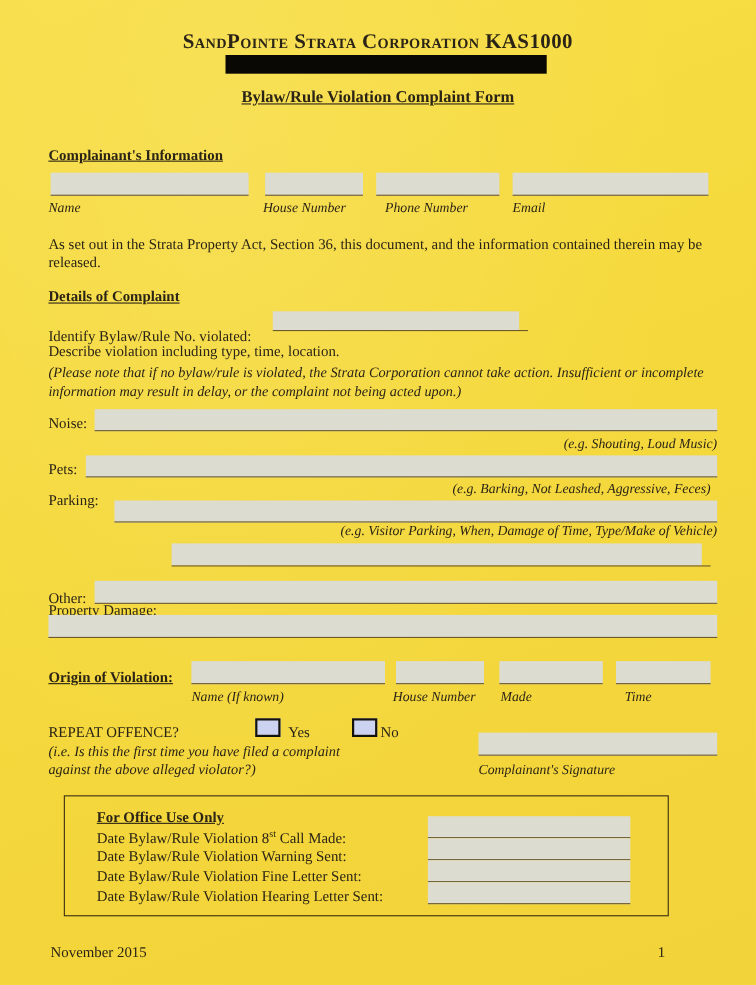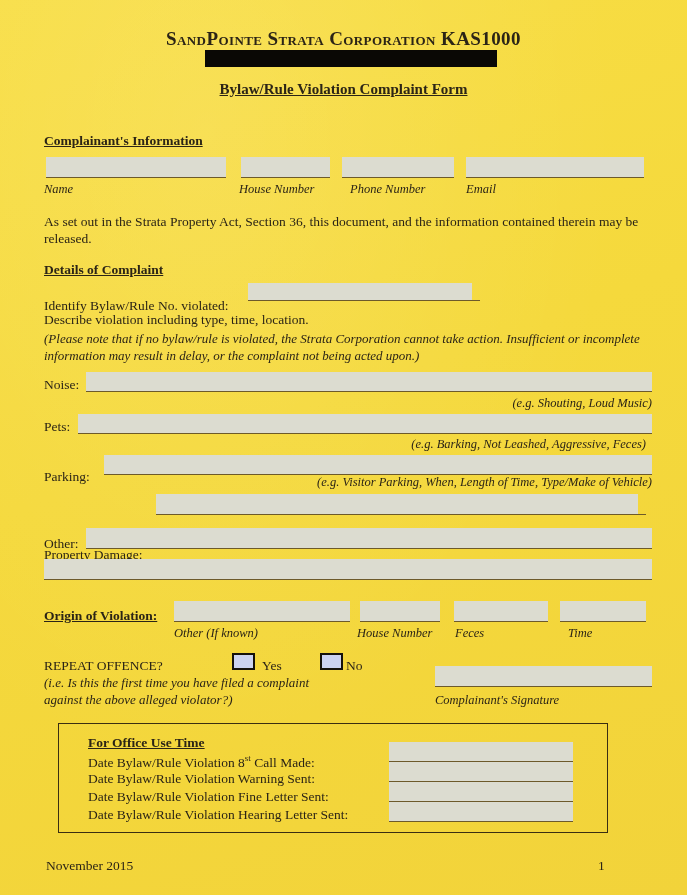--- a/index.html
+++ b/index.html
@@ -152,62 +152,62 @@
   <div class="abs ital" style="left:44px; top:330px; width:608px;">(Please note that if no bylaw/rule is violated, the Strata Corporation cannot take action.  Insufficient or incomplete information may result in delay, or the complaint not being acted upon.)</div>
 
   <div class="abs body-text" style="left:44px; top:376px;">Noise:</div>
   <div class="abs field" style="left:86px; top:372px; width:566px; height:20px;"></div>
   <div class="abs hint" style="left:250px; top:396px; width:402px;">(e.g. Shouting, Loud Music)</div>
 
   <div class="abs body-text" style="left:44px; top:418px;">Pets:</div>
   <div class="abs field" style="left:78px; top:414px; width:574px; height:20px;"></div>
   <div class="abs hint" style="left:244px; top:437px; width:402px;">(e.g. Barking, Not Leashed, Aggressive, Feces)</div>
 
-  <div class="abs body-text" style="left:44px; top:468px;">Parking:</div>
+  <div class="abs body-text" style="left:44px; top:446px;">Parking:</div>
   <div class="abs field" style="left:104px; top:455px; width:548px; height:20px;"></div>
-  <div class="abs hint" style="left:250px; top:475px; width:402px;">(e.g. Visitor Parking, When, Length of Time, Type/Make of Vehicle)</div>
+  <div class="abs hint" style="left:250px; top:475px; width:402px;">(e.g. Visitor Parking, When, Damage of Time, Type/Make of Vehicle)</div>
 
   <div class="abs body-text" style="left:44px; top:498px;margin-top:48px;">Property Damage:</div>
   <div class="abs field nobottom" style="left:156px; top:494px; width:482px; height:20px;"></div>
   <div class="abs rule" style="left:156px; top:514px; width:490px;"></div>
 
   <div class="abs body-text" style="left:44px; top:535px;">Other:</div>
   <div class="abs field" style="left:86px; top:528px; width:566px; height:21px;"></div>
 
   <div class="abs field" style="left:44px; top:559px; width:608px; height:21px;"></div>
 
   <div class="abs sec-head" style="left:44px; top:608px;">Origin of Violation:</div>
 
   <div class="abs field" style="left:174px; top:601px; width:176px; height:21px;"></div>
   <div class="abs field" style="left:360px; top:601px; width:80px; height:21px;"></div>
   <div class="abs field" style="left:454px; top:601px; width:94px; height:21px;"></div>
   <div class="abs field" style="left:560px; top:601px; width:86px; height:21px;"></div>
 
-  <div class="abs lbl-ital" style="left:174px; top:626px;">Other (If known)</div>
+  <div class="abs lbl-ital" style="left:174px; top:626px;">Name (If known)</div>
   <div class="abs lbl-ital" style="left:357px; top:626px;">House Number</div>
-  <div class="abs lbl-ital" style="left:455px; top:626px;">Feces</div>
+  <div class="abs lbl-ital" style="left:455px; top:626px;">Made</div>
   <div class="abs lbl-ital" style="left:568px; top:626px;">Time</div>
 
   <div class="abs body-text" style="left:44px; top:657px;text-align:right;">REPEAT OFFENCE?</div>
 
   <div class="abs chk" style="left:232px; top:653px;"></div>
   <div class="abs body-text" style="left:262px; top:657px;">Yes</div>
 
   <div class="abs chk" style="left:320px; top:653px;"></div>
   <div class="abs body-text" style="left:346px; top:657px;">No</div>
 
   <div class="abs ital" style="left:44px; top:674px;">(i.e. Is this the first time you have filed a complaint</div>
   <div class="abs ital" style="left:44px; top:691px;">against the above alleged violator?)</div>
 
   <div class="abs field" style="left:435px; top:666px; width:217px; height:21px;"></div>
   <div class="abs lbl-ital" style="left:435px; top:693px;font-style:italic;">Complainant's Signature</div>
 
   <div class="abs office-box" style="left:58px; top:723px; width:550px; height:110px;"></div>
 
-  <div class="abs office-head" style="left:88px; top:735px;">For Office Use Time</div>
+  <div class="abs office-head" style="left:88px; top:735px;">For Office Use Only</div>
 
   <div class="abs office-line" style="left:88px; top:753px;"><span>Date Bylaw/Rule Violation 8</span><sup>st</sup><span> Call Made:</span></div>
   <div class="abs office-line" style="left:88px; top:771px;">Date Bylaw/Rule Violation Warning Sent:</div>
   <div class="abs office-line" style="left:88px; top:807px;">Date Bylaw/Rule Violation Hearing Letter Sent:</div>
   <div class="abs office-line" style="left:88px; top:789px;">Date Bylaw/Rule Violation Fine Letter Sent:</div>
 
   <div class="abs field" style="left:389px; top:742px; width:184px; height:20px;"></div>
   <div class="abs field" style="left:389px; top:762px; width:184px; height:20px;"></div>
   <div class="abs field" style="left:389px; top:782px; width:184px; height:20px;"></div>
   <div class="abs field" style="left:389px; top:802px; width:184px; height:20px;"></div>

